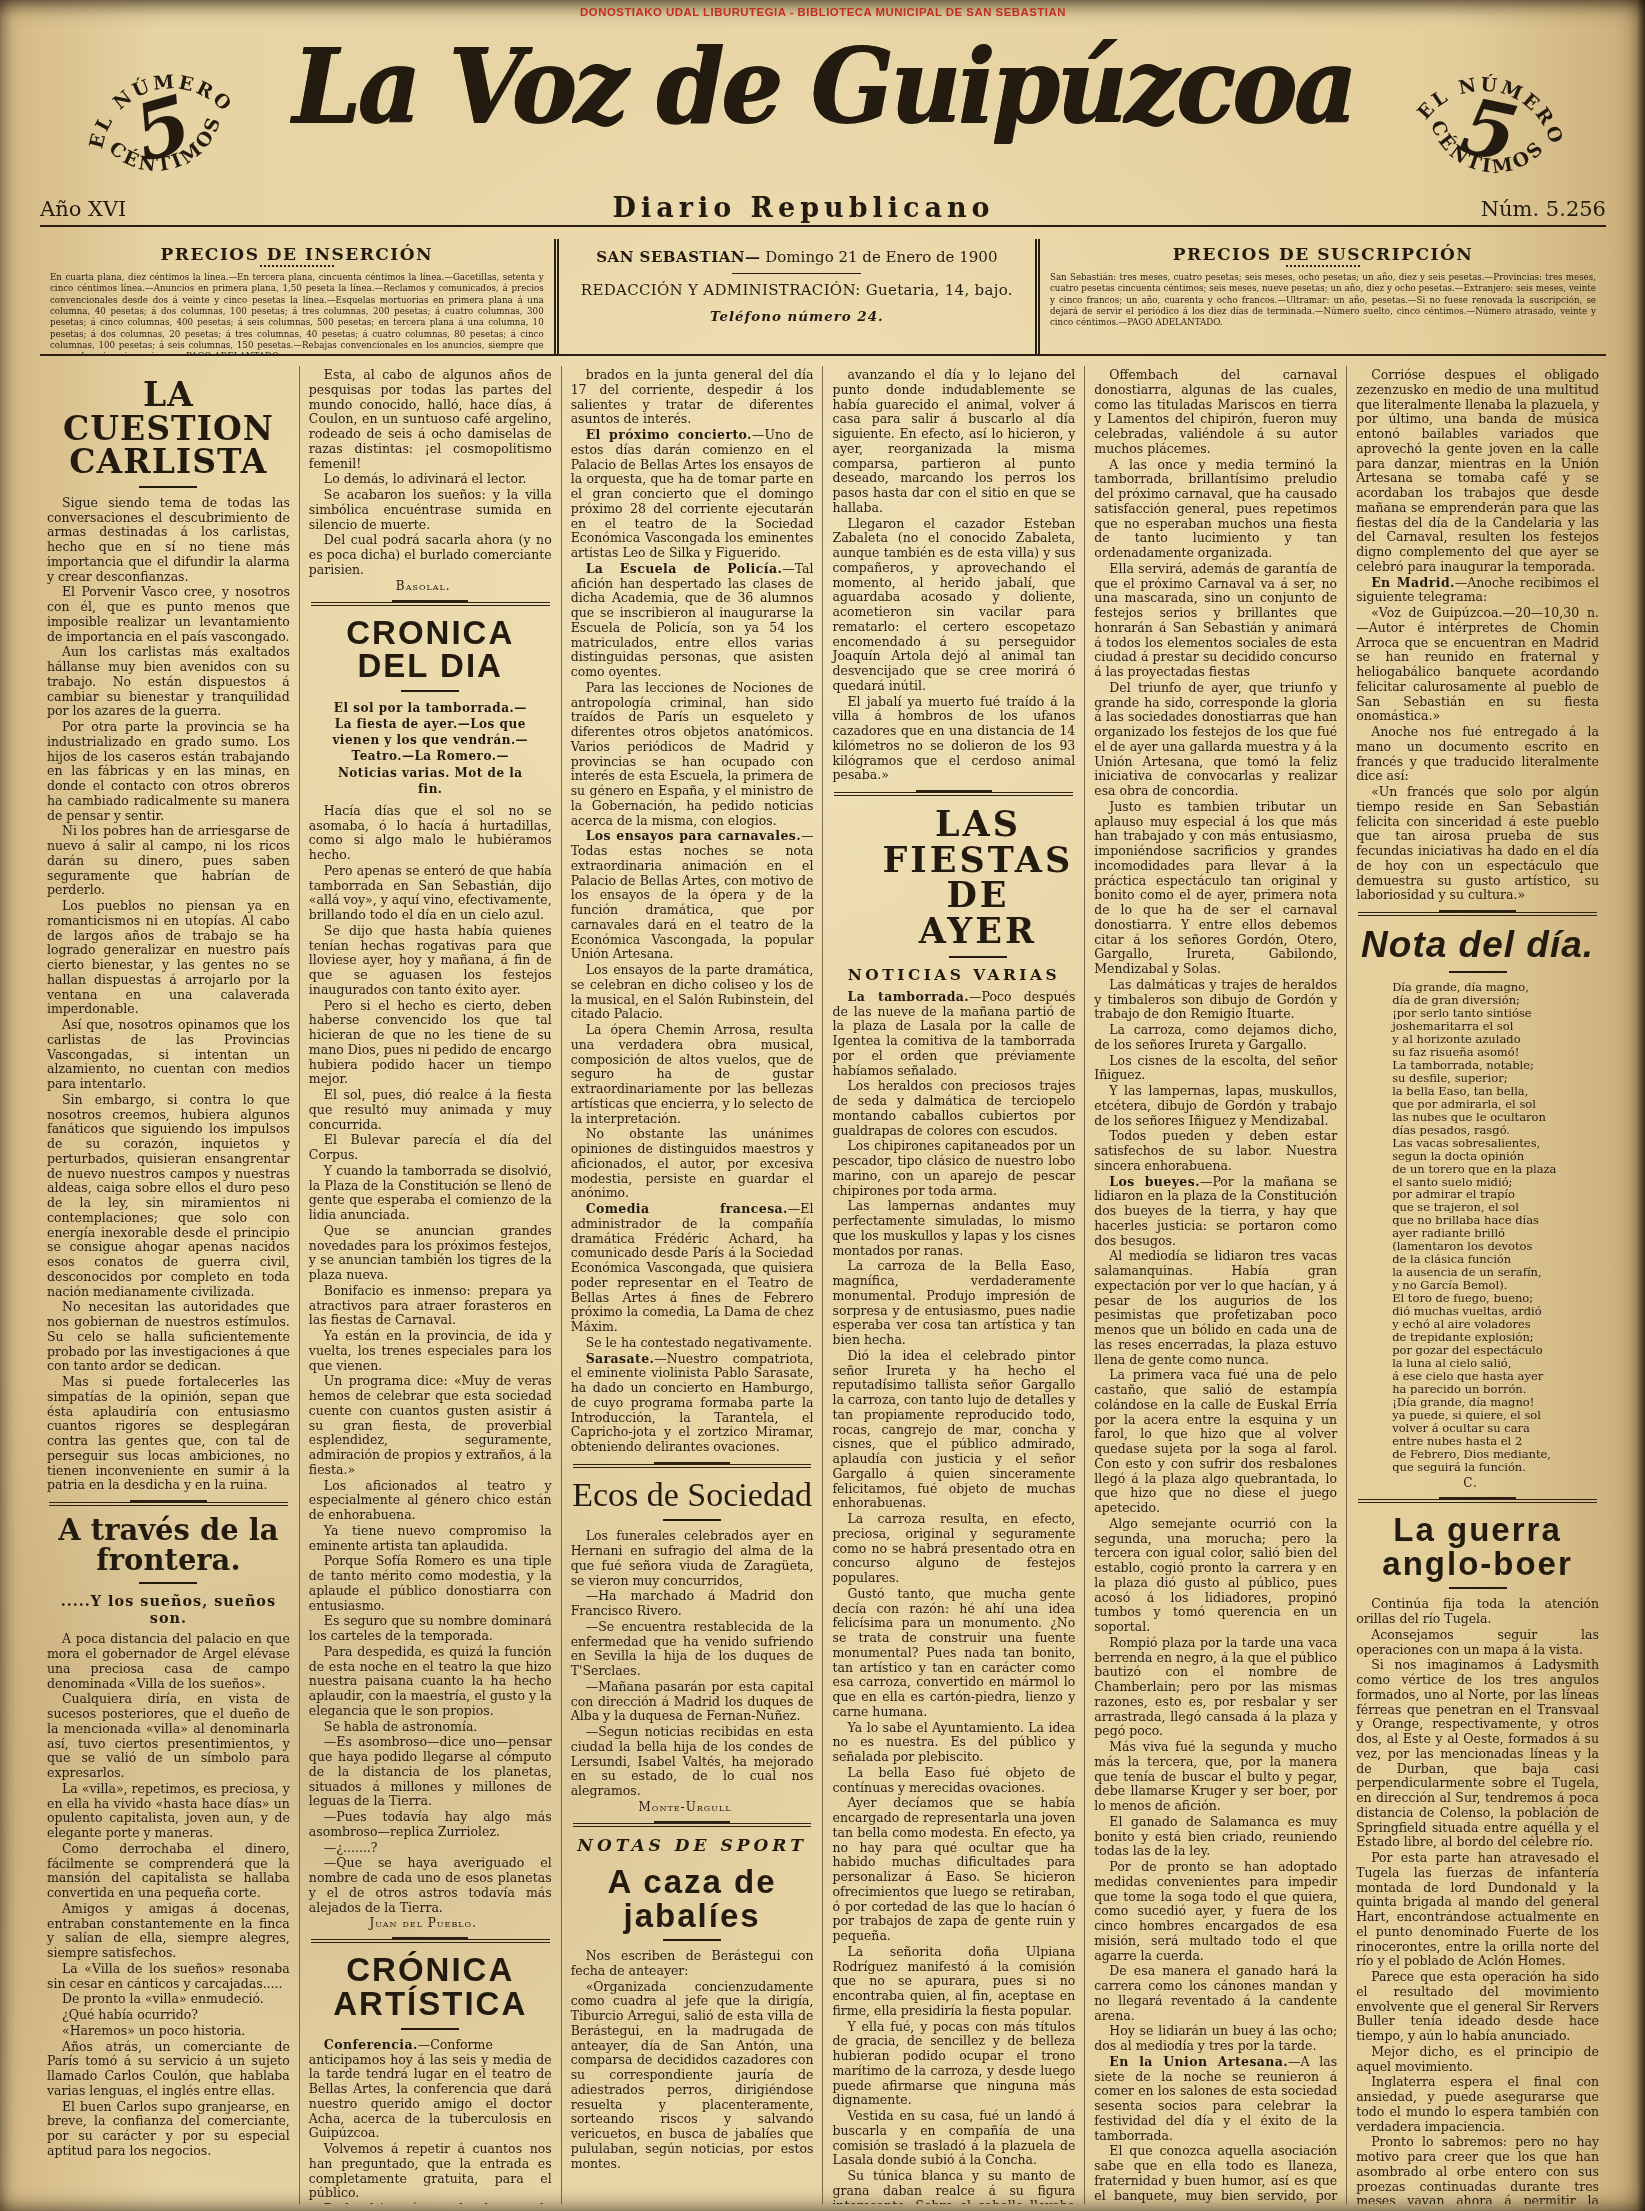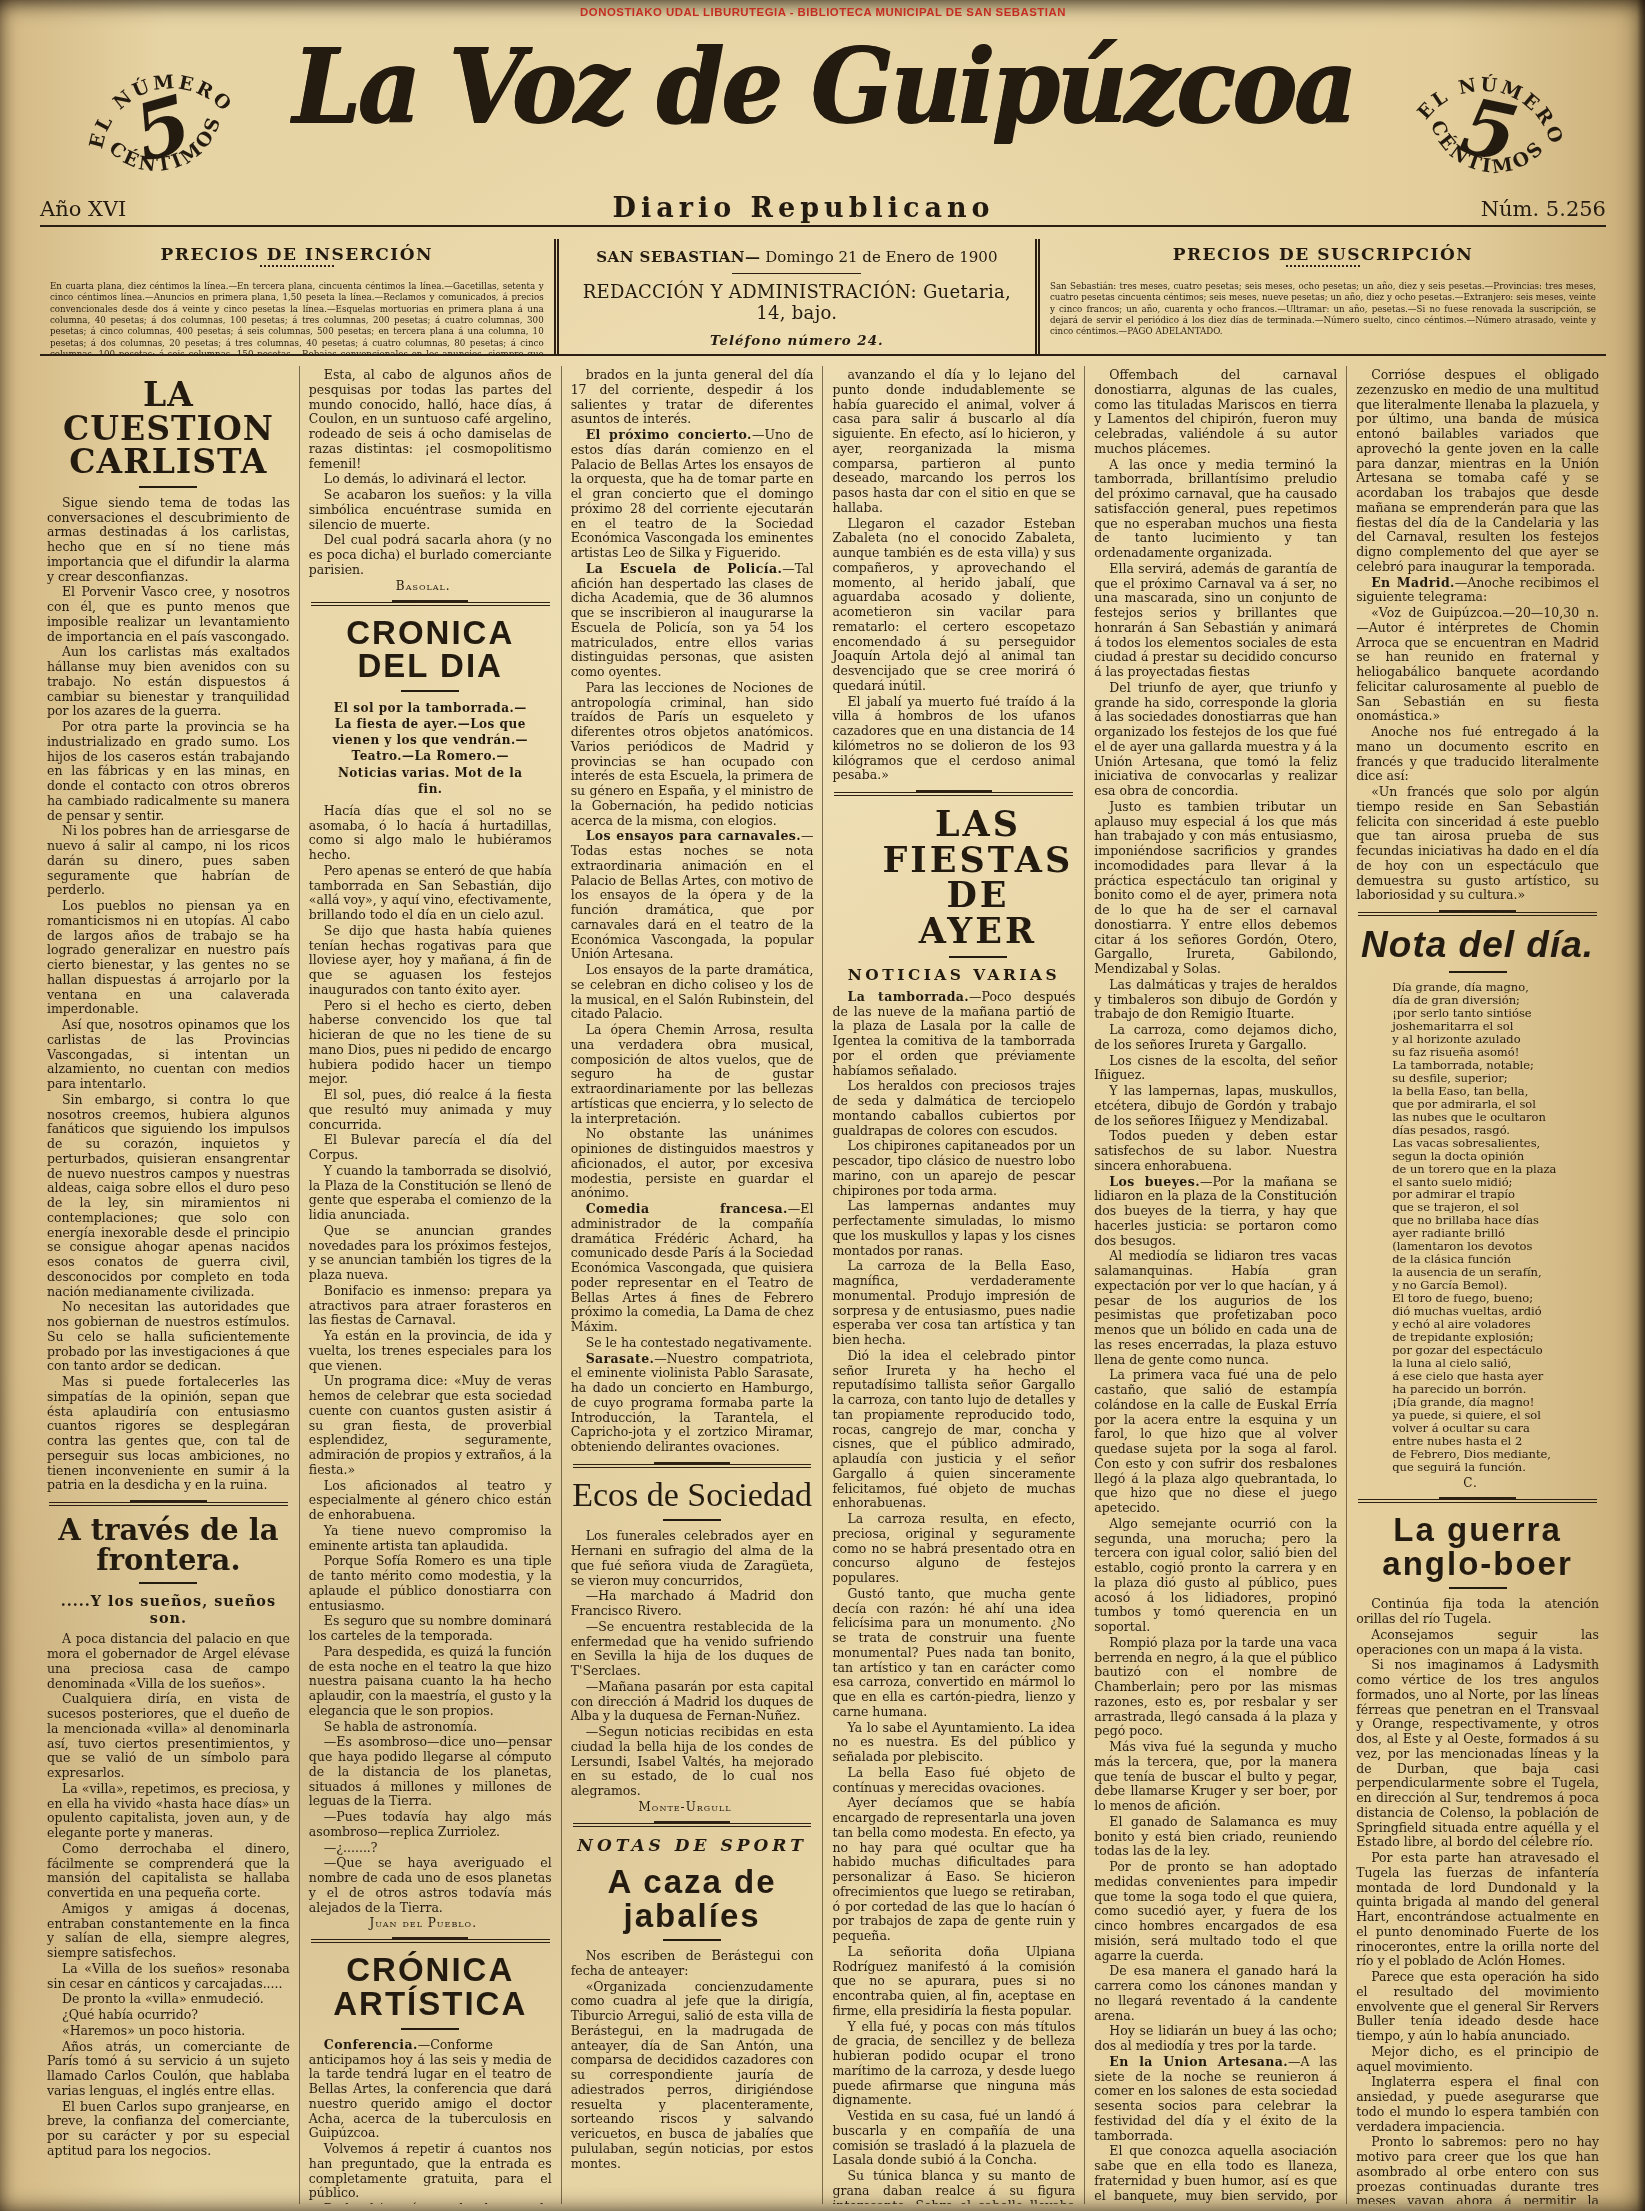--- a/index.html
+++ b/index.html
@@ -31,27 +31,27 @@
   .num{font-size:21px;}
   .mast-sub{font-size:27px;font-weight:bold;letter-spacing:5px;transform:translateY(2px);}
 
   
   .infobar{position:absolute;top:239px;left:40px;right:40px;height:115px;display:flex;
     border-bottom:2.5px solid #2a1f12;}
   .cell{padding:5px 10px 4px;overflow:hidden;}
   .cell.ins{width:33%;}
   .cell.mid{width:30.5%;border-left:5px double #2a1f12;border-right:5px double #2a1f12;text-align:center;}
   .cell.sus{width:36.5%;}
-  .cell-title{text-align:center;font-weight:bold;font-size:17px;letter-spacing:1.5px;margin-bottom:14px;}
+  .cell-title{text-align:center;font-weight:bold;font-size:17px;letter-spacing:1.5px;margin-bottom:5px;}
   .cell-title::after{content:"";display:block;width:74px;margin:1px auto 2px;border-top:2px dotted #2a1f12;}
   .fineprint{font-size:8.7px;line-height:1.3;text-align:justify;}
   .mid .l1{font-size:15px;margin-top:4px;}
   .mid .city{font-weight:bold;letter-spacing:0.5px;}
   .mid .sep{width:129px;margin:7px auto;border-top:1.6px solid #2a1f12;}
-  .mid .red{font-size:18px;letter-spacing:0.3px;}
+  .mid .red{font-size:15px;letter-spacing:0.3px;}
   .mid .tel{font-size:13.4px;font-weight:bold;font-style:italic;margin-top:9px;letter-spacing:1px;}
 
   
   .cols{position:absolute;top:366px;left:38px;right:38px;bottom:8px;display:flex;}
   .col{flex:1 1 0;padding:2px 9px 0;overflow:hidden;border-left:1.4px solid rgba(45,32,16,.6);}
   .col:first-child{border-left:none;}
 
   .para{font-size:12.5px;line-height:1.18;text-align:justify;text-indent:15px;margin:0 0 1px;}
   .para b{letter-spacing:0.4px;}
   .h1{font-weight:bold;text-align:center;font-size:33px;line-height:1.02;margin:10px 0 4px;letter-spacing:1px;}

